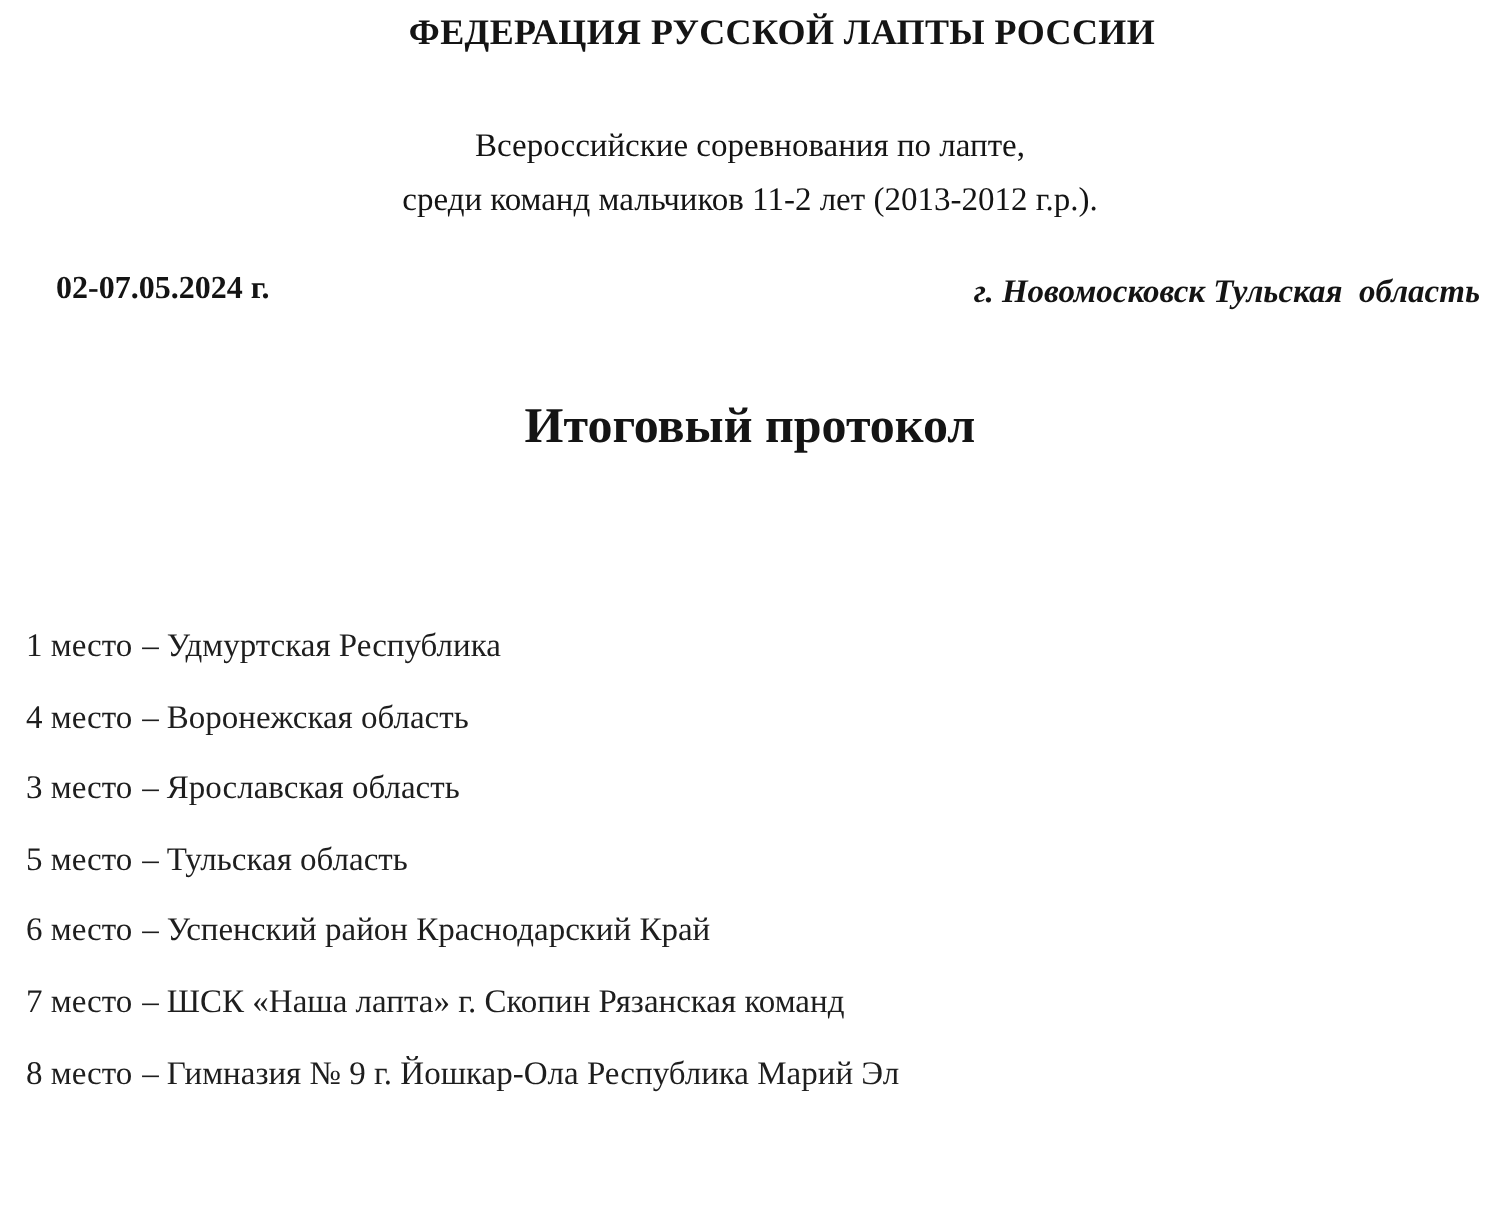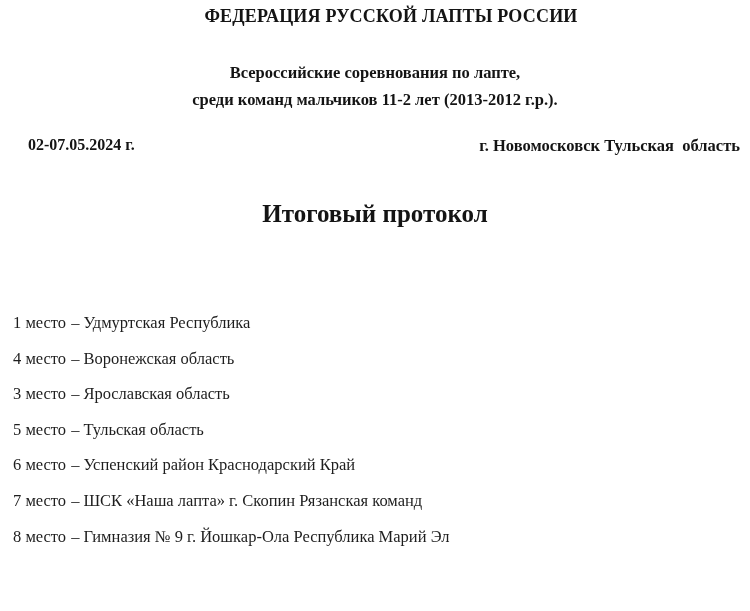--- a/index.html
+++ b/index.html
@@ -30,21 +30,21 @@
       font-size: 18px;
       letter-spacing: 0.2px;
       color: #141414;
       padding-left: 32px;
     }
     .subtitle {
       position: absolute;
       top: 59px;
       left: 0; right: 0;
       text-align: center;
-      font-weight: bold;
+      font-weight: normal;
       font-size: 16.5px;
       line-height: 27px;
       color: #141414;
     }
     .subtitle div { white-space: nowrap; }
     .meta-date {
       position: absolute;
       top: 136px;
       left: 28px;
       font-weight: bold;
@@ -52,20 +52,21 @@
       color: #141414;
     }
     .meta-location {
       position: absolute;
       top: 136px;
       right: 10px;
       font-weight: bold;
       font-size: 16.5px;
       color: #141414;
       white-space: pre;
+      font-style: italic;
     }
     .protocol-title {
       position: absolute;
       top: 200px;
       left: 0; right: 0;
       text-align: center;
       font-weight: bold;
       font-size: 25px;
       color: #141414;
     }

